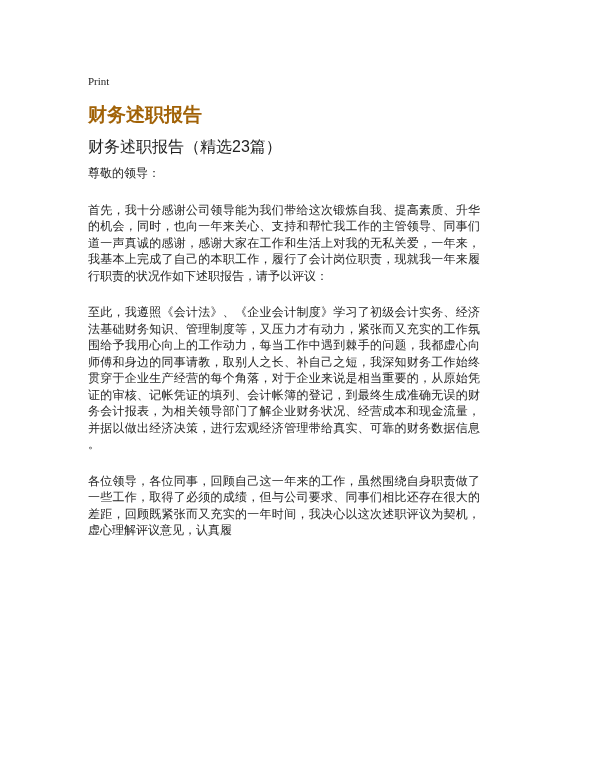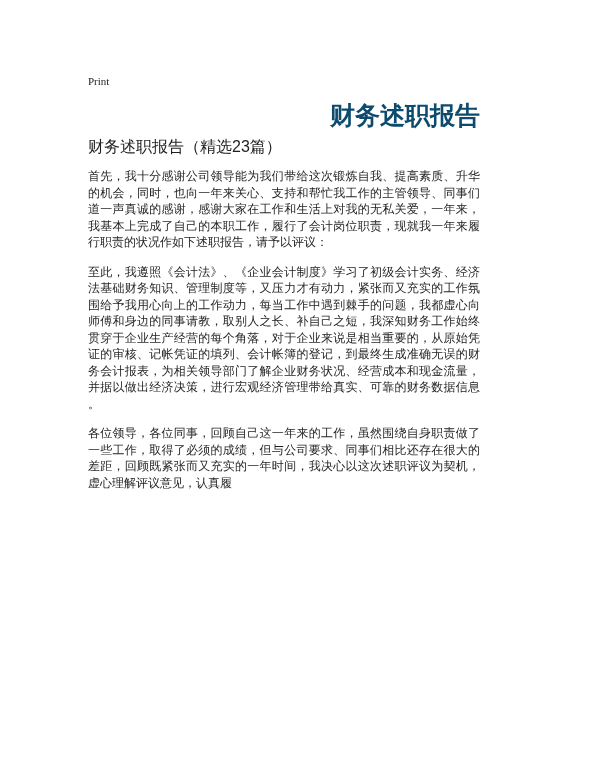--- a/index.html
+++ b/index.html
@@ -23,65 +23,66 @@
     font-family: "Liberation Serif", serif;
     font-size: 11px;
     line-height: 12px;
     color: #1f1f1f;
     text-decoration: none;
     display: inline-block;
     cursor: pointer;
   }
   .doc-title {
     margin: 15px 0 0 0;
-    font-size: 25px;
+    font-size: 19px;
     line-height: 22px;
     font-weight: bold;
-    text-align: right;
-    color: #0c4a6e;
+    text-align: left;
+    color: #a16207;
   }
   .doc-subtitle {
     margin: 13px 0 0 0;
     font-size: 16px;
     line-height: 16px;
     font-weight: normal;
   }
   .section-heading {
     margin: 13px 0 0 0;
     font-size: 13px;
     line-height: 17px;
     font-weight: bold;
   }
   .salutation, .greeting {
     margin: 10px 0 0 0;
     font-size: 12px;
     line-height: 16.5px;
   }
   p.body-para {
-    margin: 13px 0 0 0;
+    margin: 20px 0 0 0;
     font-size: 12px;
     line-height: 16.5px;
     text-align: justify;
     line-break: anywhere;
     word-break: break-all;
   }
 </style>
 </head>
 <body>
 
 <div class="page">
   <div class="content">
 
     <a class="print-link">Print</a>
 
     <h1 class="doc-title">财务述职报告</h1>
 
     <div class="doc-subtitle">财务述职报告（精选23篇）</div>
 
 
+    <div class="salutation">尊敬的领导：</div>
 
 
     <p class="body-para">首先，我十分感谢公司领导能为我们带给这次锻炼自我、提高素质、升华的机会，同时，也向一年来关心、支持和帮忙我工作的主管领导、同事们道一声真诚的感谢，感谢大家在工作和生活上对我的无私关爱，一年来，我基本上完成了自己的本职工作，履行了会计岗位职责，现就我一年来履行职责的状况作如下述职报告，请予以评议：</p>
 
 
     <p class="body-para">至此，我遵照《会计法》、《企业会计制度》学习了初级会计实务、经济法基础财务知识、管理制度等，又压力才有动力，紧张而又充实的工作氛围给予我用心向上的工作动力，每当工作中遇到棘手的问题，我都虚心向师傅和身边的同事请教，取别人之长、补自己之短，我深知财务工作始终贯穿于企业生产经营的每个角落，对于企业来说是相当重要的，从原始凭证的审核、记帐凭证的填列、会计帐簿的登记，到最终生成准确无误的财务会计报表，为相关领导部门了解企业财务状况、经营成本和现金流量，并据以做出经济决策，进行宏观经济管理带给真实、可靠的财务数据信息。</p>
 
 
     <p class="body-para">各位领导，各位同事，回顾自己这一年来的工作，虽然围绕自身职责做了一些工作，取得了必须的成绩，但与公司要求、同事们相比还存在很大的差距，回顾既紧张而又充实的一年时间，我决心以这次述职评议为契机，虚心理解评议意见，认真履</p>
 

